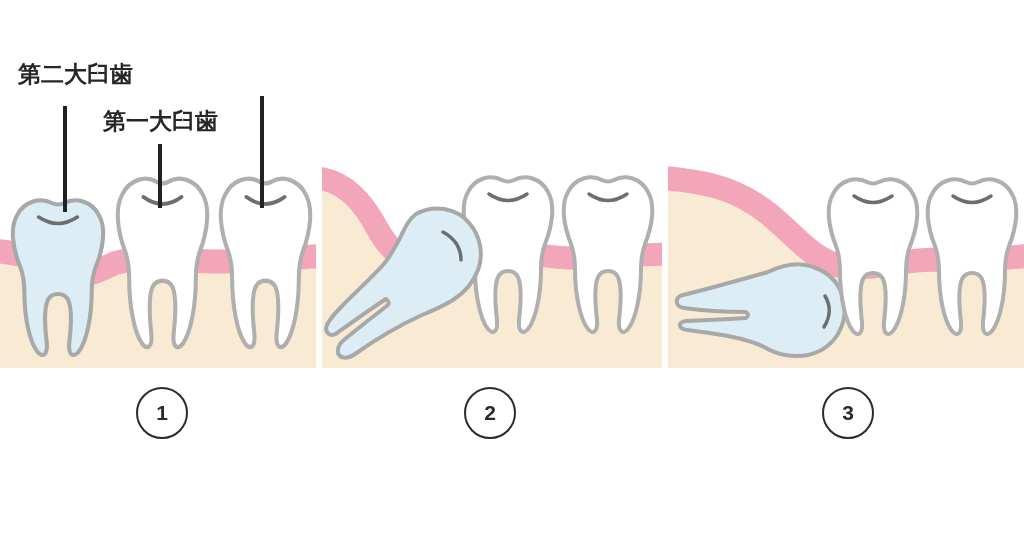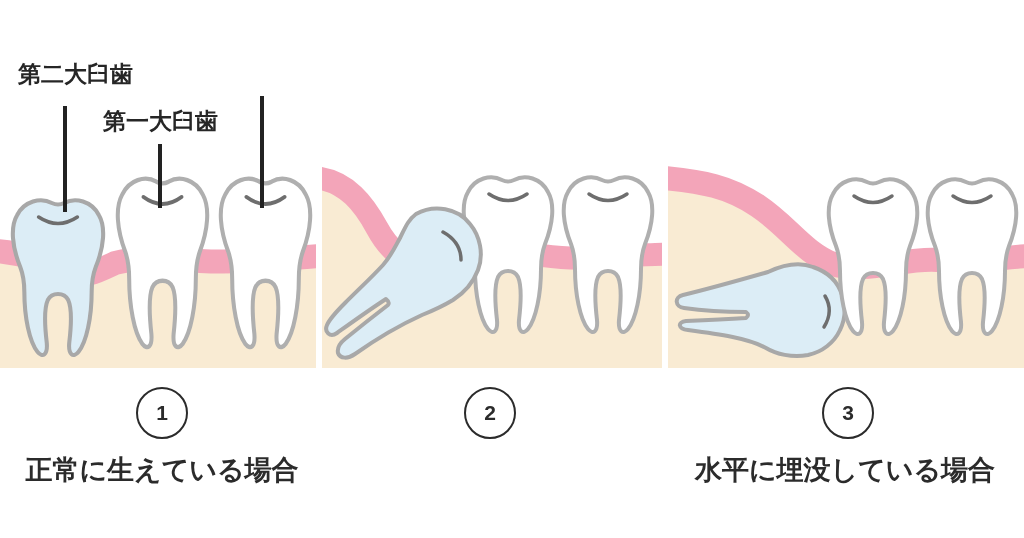--- a/index.html
+++ b/index.html
@@ -120,16 +120,14 @@
   <div class="num-badge" style="left:136px;top:387px">
     <span>1</span>
   </div>
   <div class="num-badge" style="left:464px;top:387px">
     <span>2</span>
   </div>
   <div class="num-badge" style="left:822px;top:387px">
     <span>3</span>
   </div>
 
-  <div class="caption" style="left:162px;top:452px">正常に生えている場合</div>
-  <div class="caption" style="left:845px;top:452px">水平に埋没している場合</div>
 
 </div>
 
 </body></html>

